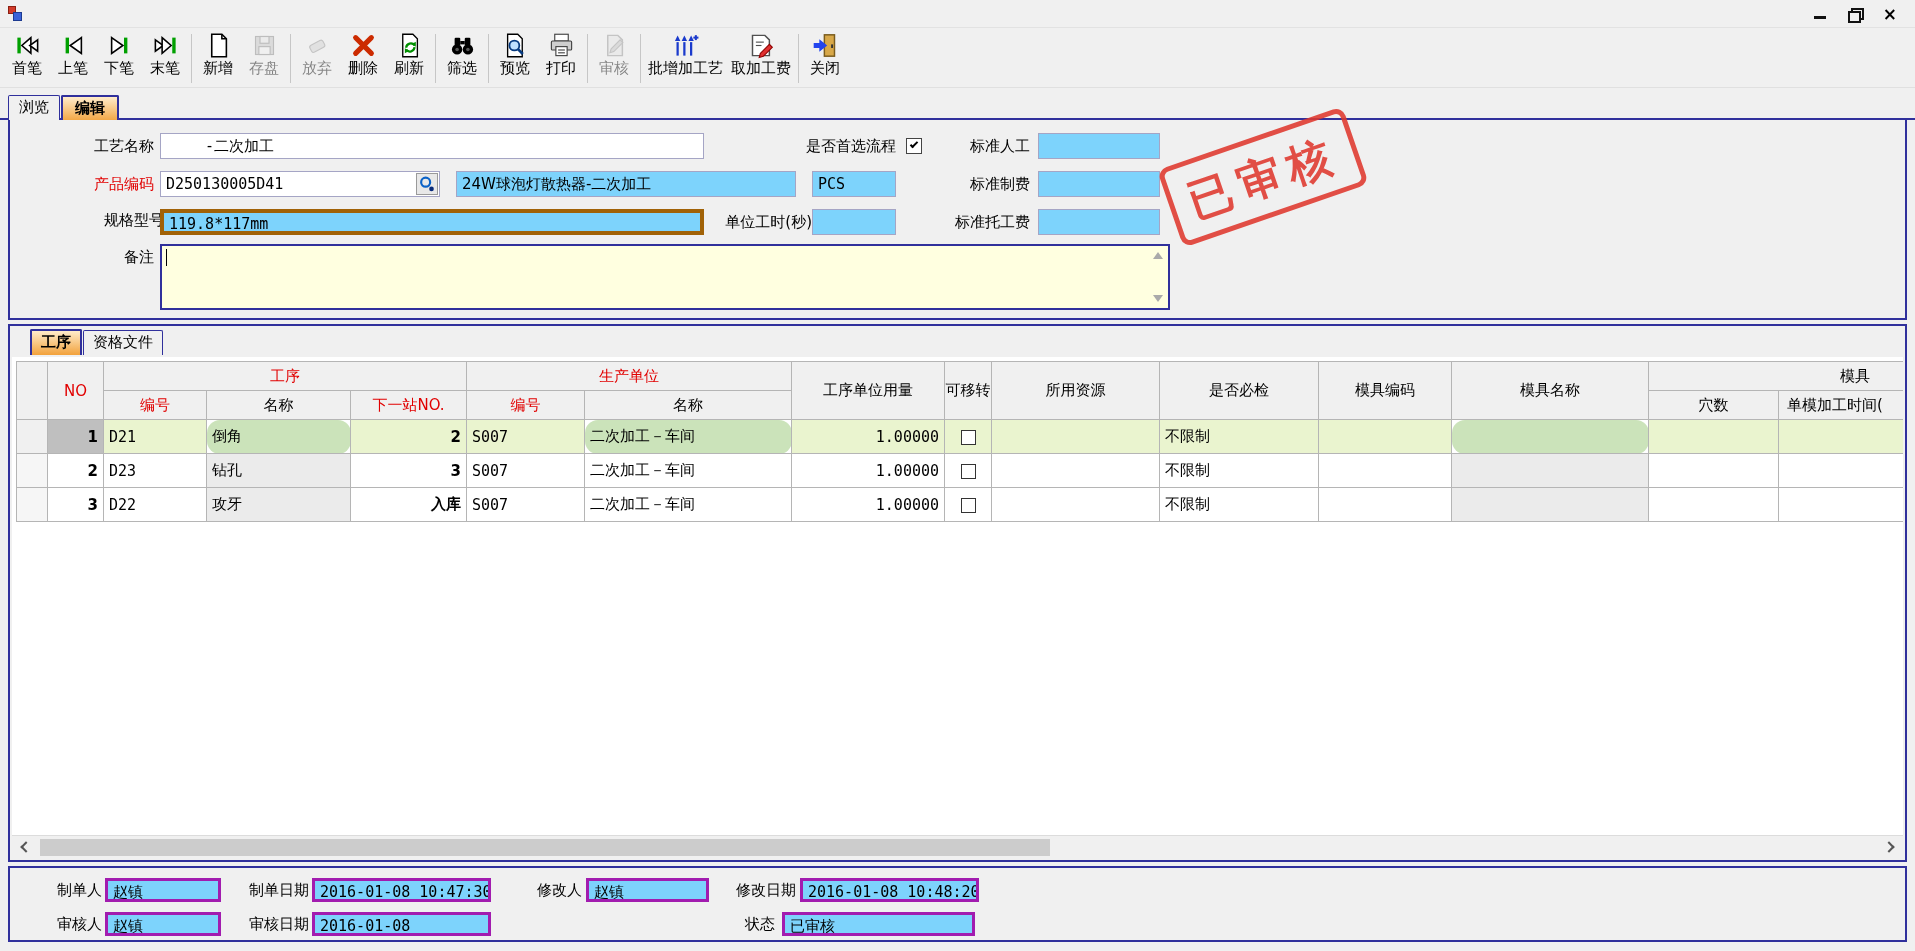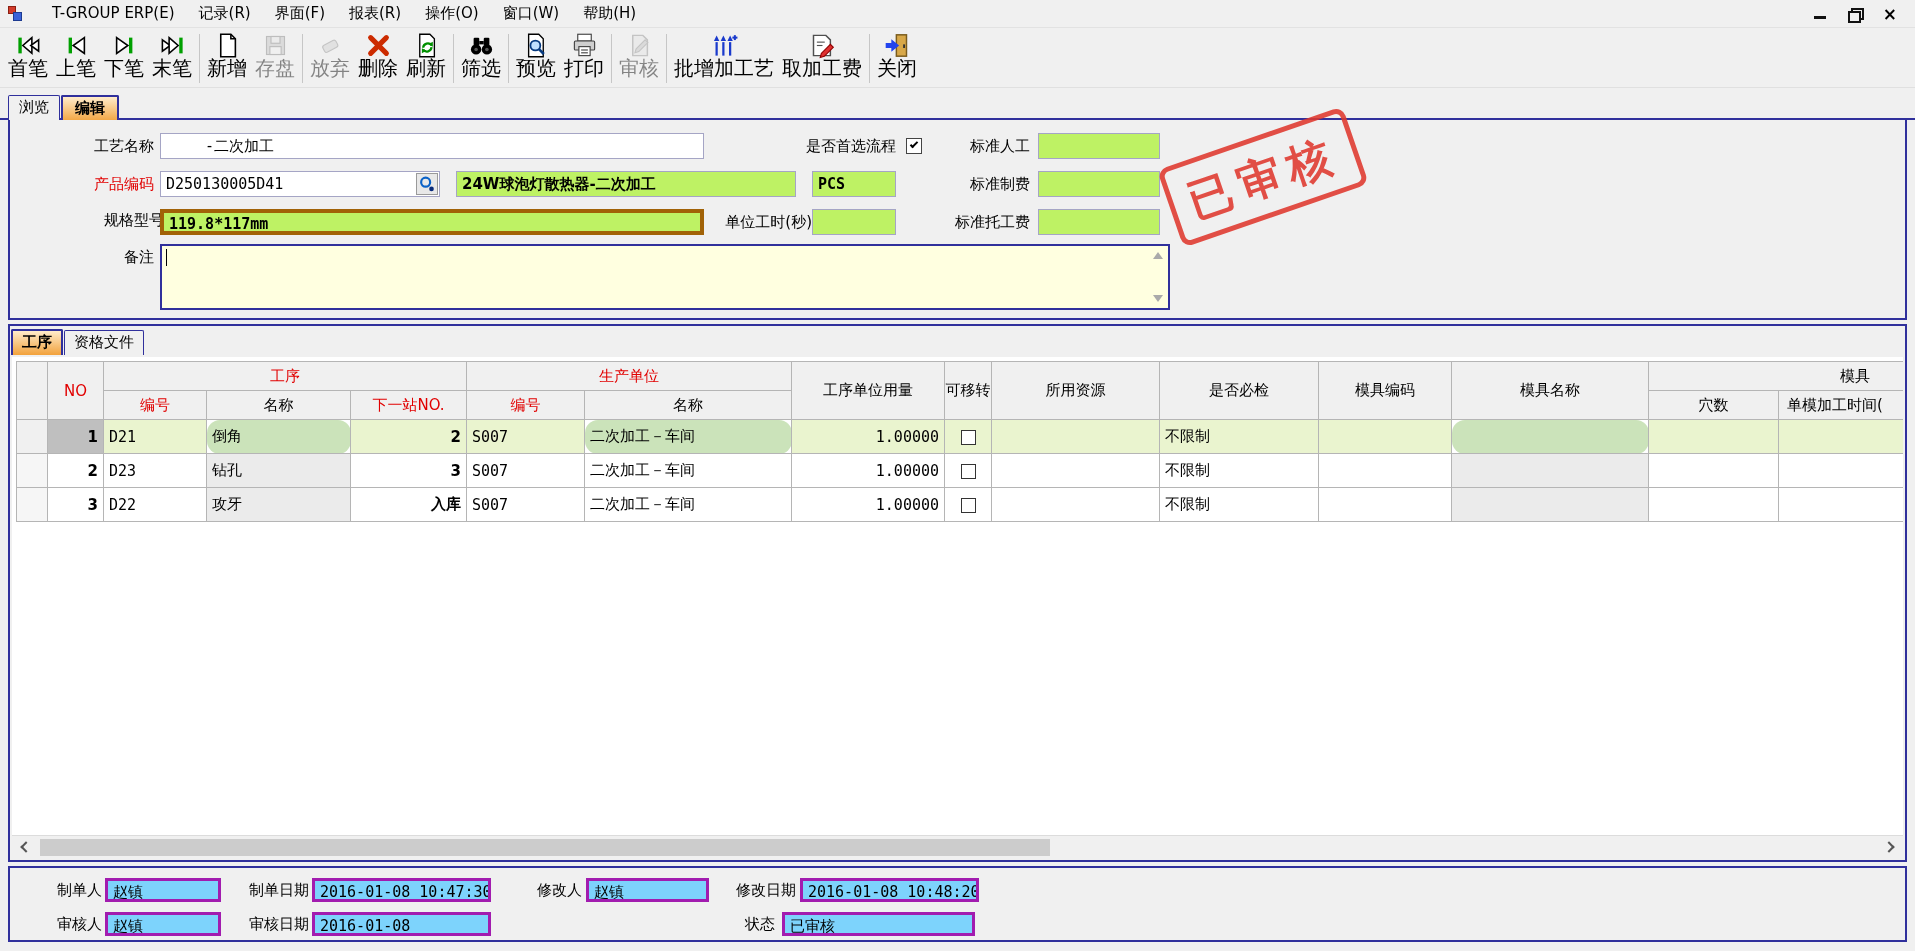--- a/index.html
+++ b/index.html
@@ -21,52 +21,52 @@
   .wc-restore:before{content:"";position:absolute;left:3px;top:0;width:9px;height:8px;border:2px solid #111;}
   .wc-restore:after{content:"";position:absolute;left:0;top:3px;width:9px;height:8px;border:2px solid #111;background:#f0f0f0;}
   .wc-close{font-weight:bold;font-size:17px;line-height:14px;}
 
   
   .toolbar{height:60px;display:flex;align-items:flex-start;padding:2px 2px 0 4px;border-bottom:1px solid #e0e0e0;}
   .tbtn{display:flex;flex-direction:column;align-items:center;justify-content:flex-start;min-width:46px;
         padding:2px 4px 1px;gap:1px;cursor:default;}
   .tbtn .ticon{width:27px;height:27px;}
   .tbtn .ticon svg{width:27px;height:27px;display:block;}
-  .tbtn .tlabel{font-size:20px;line-height:17px;white-space:nowrap;}
+  .tbtn .tlabel{font-size:15px;line-height:17px;white-space:nowrap;}
   .tbtn.disabled{opacity:.45;filter:grayscale(1);}
   .tsep{width:1px;align-self:stretch;background:#c6c6c6;margin:4px 3px;}
 
   
   .tabstrip{height:32px;padding:5px 0 0 8px;border-bottom:2px solid #30309c;position:relative;}
   .tab{display:inline-block;padding:2px 10px 3px;margin-right:1px;border:1px solid #30309c;border-bottom:none;
        background:#f0f0f0;font-size:15px;border-radius:2px 2px 0 0;position:relative;top:1px;cursor:default;}
   .tab.active{background:linear-gradient(#ffeccb,#f2a23c);font-weight:bold;border-width:2px;top:2px;padding:2px 12px 4px;}
 
   
   .formpanel{position:relative;margin:0 8px;height:200px;border:2px solid #30309c;border-top:none;background:#f0f0f0;}
   .flabel{position:absolute;height:26px;line-height:26px;text-align:right;white-space:nowrap;}
   .flabel.red{color:#e10000;}
   .ffield{position:absolute;height:26px;line-height:24px;padding:0 5px;border:1px solid #a5a5c5;background:#fff;overflow:hidden;white-space:nowrap;}
-  .ffield.ro{background:#bef264;font-weight:bold;}
+  .ffield.ro{background:#7dd3fc;}
   .ffield.navy{border:4px solid #a16207;line-height:22px;}
   input.ffield{font-size:15px;}
   .chkbox{position:absolute;width:16px;height:16px;border:1px solid #444;background:#fff;}
   .chkbox .tick{position:absolute;left:3px;top:3px;width:8px;height:4px;border-left:2px solid #000;border-bottom:2px solid #000;transform:rotate(-45deg);}
   .remarks{position:absolute;border:2px solid #30309c;background:#ffffe0;}
   .caret{position:absolute;left:4px;top:3px;width:1px;height:17px;background:#000;}
   .rscroll{position:absolute;right:2px;top:2px;bottom:2px;width:16px;display:flex;flex-direction:column;justify-content:space-between;align-items:center;padding:4px 0;}
   .arr-up{width:0;height:0;border-left:5px solid transparent;border-right:5px solid transparent;border-bottom:7px solid #aaa;}
   .arr-dn{width:0;height:0;border-left:5px solid transparent;border-right:5px solid transparent;border-top:7px solid #aaa;}
   .stamp{position:absolute;left:1155px;top:16px;width:196px;height:82px;border:5px solid #e0382e;border-radius:10px;
          color:#e0382e;font-size:44px;font-weight:bold;letter-spacing:8px;text-align:center;line-height:74px;
          transform:rotate(-19deg);opacity:.88;}
 
   
   .detailpanel{position:relative;margin:4px 8px 0;height:538px;border:2px solid #30309c;background:#f0f0f0;}
-  .tabstrip2{height:16px;padding:3px 0 0 1px;}
+  .tabstrip2{height:16px;padding:3px 0 0 20px;}
   .tab2{display:inline-block;padding:2px 9px 3px;margin-right:1px;border:1px solid #30309c;border-bottom:none;
         background:#f0f0f0;font-size:15px;border-radius:2px 2px 0 0;cursor:default;}
   .tab2.active{background:linear-gradient(#ffeccb,#f2a23c);font-weight:bold;border-width:2px;}
   .tcontent{position:absolute;left:2px;right:2px;top:31px;bottom:2px;background:#fff;overflow:hidden;}
 
   table.grid{border-collapse:collapse;table-layout:fixed;width:1974px;margin:4px 0 0 4px;background:#fff;}
   .grid th,.grid td{border:1px solid #b5b5b5;padding:0 5px;overflow:hidden;white-space:nowrap;font-weight:normal;font-size:15px;}
   .grid thead th{background:#f0f0f0;height:29px;text-align:center;padding:0 2px;}
   .grid thead th.hr{color:#e10000;}
   .grid thead th.h-mold{text-align:right;padding-right:120px;}
@@ -101,29 +101,20 @@
 </head>
 <body>
 
 <div class="app">
 
   <div class="menubar">
     <span class="appicon">
         <span class="sq1"></span>
         <span class="sq2"></span>
       </span>
-    <div id="menu-items" style="display:flex;">
-        <span class="menuitem">T-GROUP ERP(E)</span>
-        <span class="menuitem">记录(R)</span>
-        <span class="menuitem">界面(F)</span>
-        <span class="menuitem">报表(R)</span>
-        <span class="menuitem">操作(O)</span>
-        <span class="menuitem">窗口(W)</span>
-        <span class="menuitem">帮助(H)</span>
-      </div>
     <div class="winctrl">
       <span class="wc wc-min"></span>
       <span class="wc wc-restore"></span>
       <span class="wc wc-close">×</span>
     </div>
   </div>
 
   <div class="toolbar" id="toolbar">
       <div class="tbtn">
         <span class="ticon">

